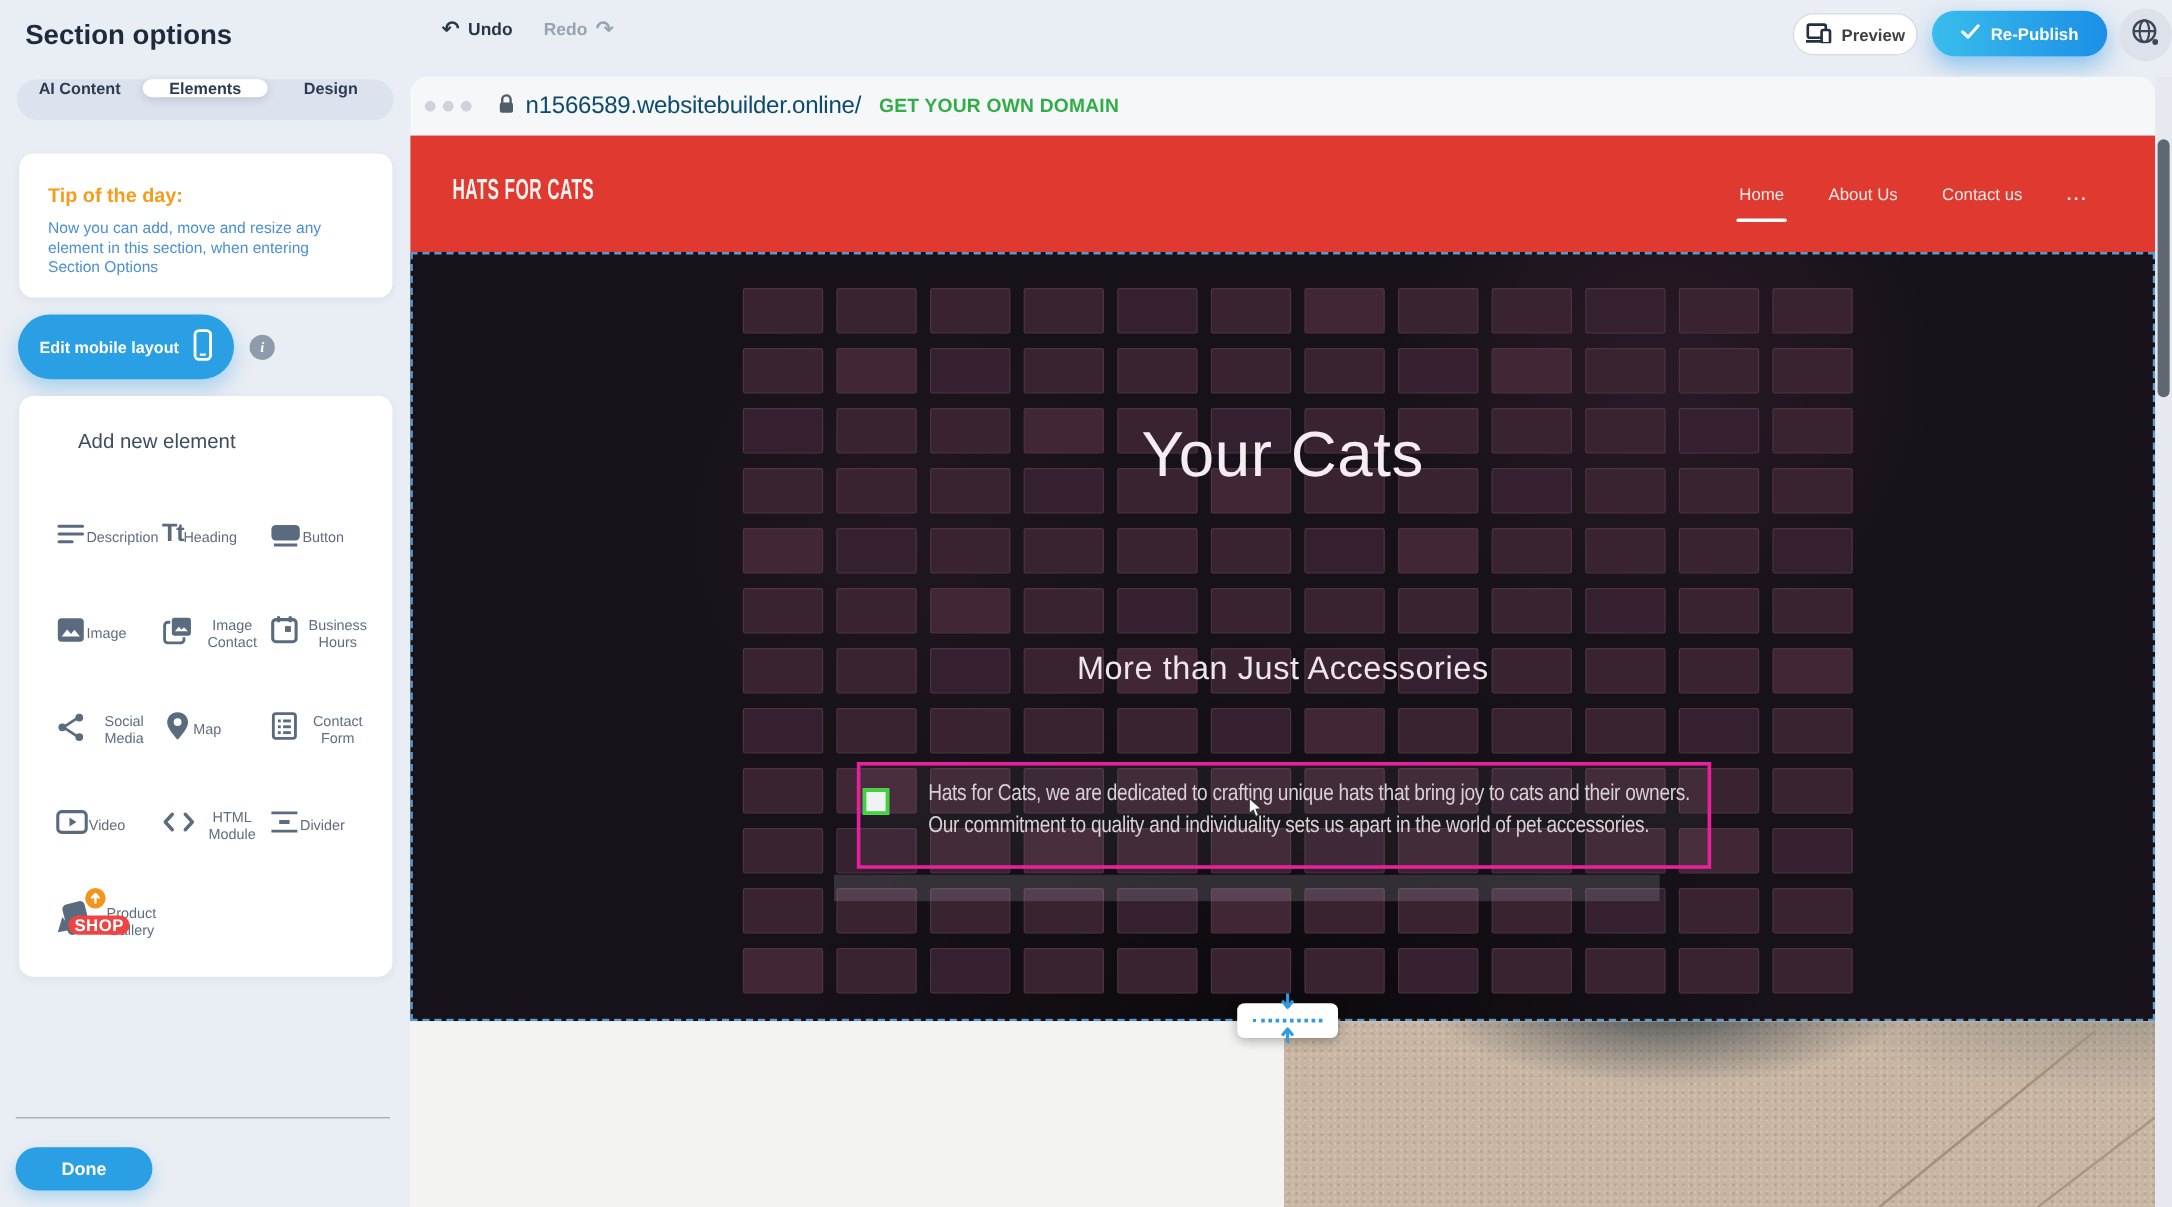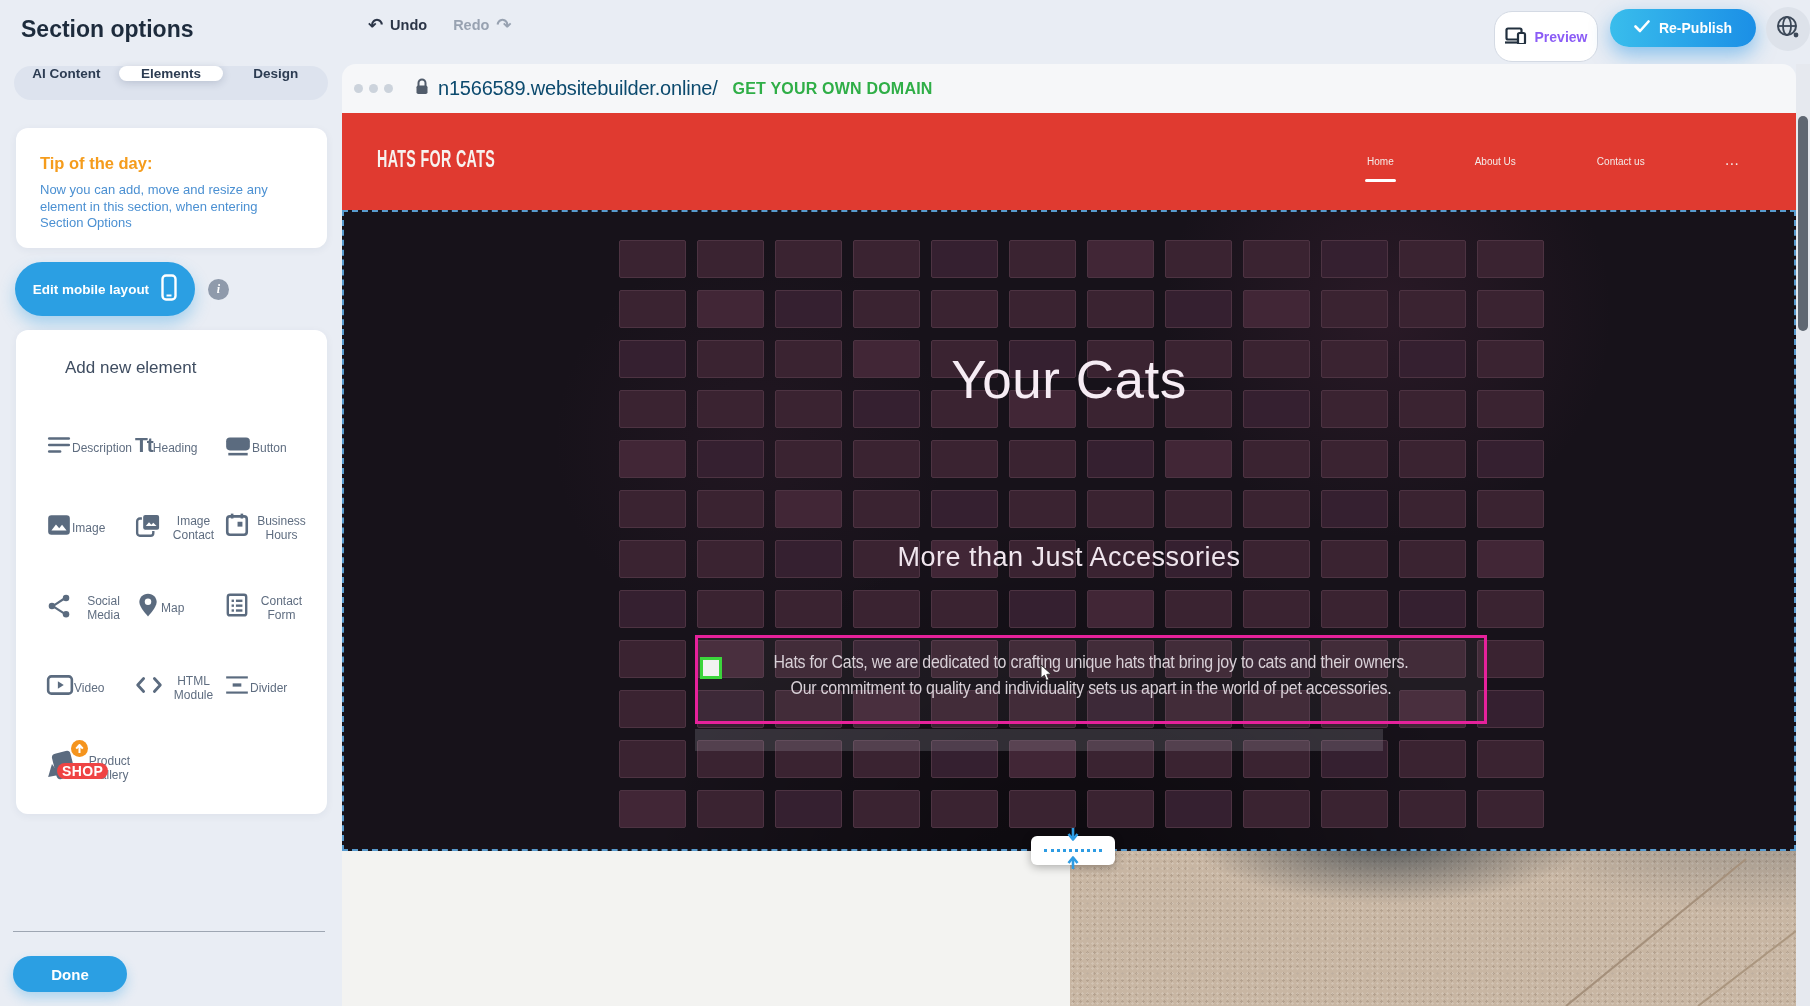--- a/index.html
+++ b/index.html
@@ -49,64 +49,64 @@
   #done-btn { position:absolute; left:13px; top:956px; width:114px; height:36px; border:none;
      border-radius:18px; background:#2b9fe3; color:#fff; font-weight:700; font-size:15px;
      font-family:inherit; cursor:pointer; box-shadow:0 6px 12px rgba(43,159,227,.3); }
   
   #undo-redo { position:absolute; left:368px; top:16px; display:flex; align-items:center; gap:26px; }
   .undo-btn { display:flex; align-items:center; gap:7px; font-size:14.5px; font-weight:700;
      color:#2b3547; cursor:pointer; }
   .redo-btn { display:flex; align-items:center; gap:7px; font-size:14.5px; font-weight:700;
      color:#98a2b1; cursor:pointer; }
   .curve-arrow { font-size:18px; line-height:1; font-family:"DejaVu Sans",sans-serif; }
-  #preview-btn { position:absolute; left:1494px; top:11px; width:104px; height:51px; border-radius:18px;
+  #preview-btn { position:absolute; left:1494px; top:11px; width:104px; height:35px; border-radius:18px;
      background:#fff; border:1px solid #d4dae4; display:flex; align-items:center; justify-content:center;
-     gap:8px; font-size:14px; font-weight:700; color:#8b5cf6; cursor:pointer; font-family:inherit; }
+     gap:8px; font-size:14px; font-weight:700; color:#404040; cursor:pointer; font-family:inherit; }
   #republish-btn { position:absolute; left:1610px; top:9px; width:146px; height:38px; border:none;
      border-radius:19px; background:linear-gradient(90deg,#39bdec,#1b8fe6); color:#fff; font-size:14px;
      font-weight:700; display:flex; align-items:center; justify-content:center; gap:9px;
      box-shadow:0 8px 20px rgba(40,150,230,.5); cursor:pointer; font-family:inherit; }
   #globe-btn { position:absolute; left:1766px; top:7px; width:44px; height:44px; border-radius:50%;
      background:#dde2ea; display:flex; align-items:center; justify-content:center; cursor:pointer; }
   
   #chrome { position:absolute; left:342px; top:64px; width:1454px; height:49px; background:#f6f7f9;
      border-radius:14px 14px 0 0; display:flex; align-items:center; }
   .traffic { width:9px; height:9px; border-radius:50%; background:#ccd3dc; margin-right:6px; }
   .traffic:first-child { margin-left:12px; }
   #lock { margin-left:16px; }
   #url-text { margin-left:9px; font-size:20px; color:#0c4a6e; letter-spacing:-.2px; }
   #domain-cta { margin-left:15px; font-size:16px; font-weight:700; color:#2fae47; letter-spacing:.2px; cursor:pointer; }
   
   #site-header { position:absolute; left:342px; top:113px; width:1454px; height:97px; background:#e03a30; }
   #logo { position:absolute; left:35px; top:34px; color:#f7f2ef; font-size:21px; font-weight:700;
      letter-spacing:.5px; transform:scaleX(.68) scaleY(1.15); transform-origin:left center; white-space:nowrap; }
   #site-nav { position:absolute; right:56px; top:0; height:97px; display:flex; align-items:center; gap:37px; }
-  .nav-item { position:relative; color:#f3eae7; font-size:10px; cursor:pointer; padding:6px 0;margin-left:44px; }
+  .nav-item { position:relative; color:#f3eae7; font-size:14px; cursor:pointer; padding:6px 0; }
   .nav-item.active::after { content:""; position:absolute; left:-2px; right:-2px; bottom:-9px; height:3px;
      background:#fff; border-radius:2px; }
   .nav-item.more { letter-spacing:2px; font-weight:700; }
   
   #hero { position:absolute; left:342px; top:210px; width:1454px; height:641px; background:#17121a;
      border:2px dashed rgba(96,170,226,.9); overflow:hidden; cursor:pointer; }
   #hero::before { content:""; position:absolute; inset:0; pointer-events:none;
      background:
        radial-gradient(circle 320px at 72% 16%, rgba(115,55,88,.20), transparent 70%),
        radial-gradient(circle 280px at 28% 36%, rgba(100,50,80,.13), transparent 70%),
        radial-gradient(circle 600px at 50% 115%, rgba(0,0,0,.55), transparent 72%); }
   #tile-grid { position:absolute; left:275px; top:28px; width:925px; display:grid;
      grid-template-columns:repeat(12,67px); grid-auto-rows:38px; column-gap:11px; row-gap:12px; }
   .tile { background:#3a2331; border:1px solid #4d3342; border-radius:2px; }
   .tile:nth-child(7n) { background:#412636; }
   .tile:nth-child(5n) { background:#352030; }
   #hero-heading { position:absolute; left:0; right:0; top:128px; text-align:center; color:#f6ecf4;
      font-size:53px; line-height:80px; font-weight:400; letter-spacing:.5px; z-index:3; }
   #hero-subheading { position:absolute; left:0; right:0; top:330px; text-align:center; color:#efe5ed;
      font-size:27px; letter-spacing:.5px; z-index:3; }
-  #text-box { position:absolute; left:351px; top:423px; width:792px; height:89px;
+  #text-box { position:absolute; left:370px; top:423px; width:712px; height:89px;
      border:3px solid #e6219b; background:rgba(255,255,255,.045); z-index:4; cursor:text; }
   #text-box .inner { margin-top:11px; text-align:center; color:#d8d0d7; font-size:19px; line-height:26px;
      letter-spacing:-.3px; transform:scaleX(.84); transform-origin:center; white-space:nowrap; }
   #drag-handle { position:absolute; left:2px; top:19px; width:22px; height:22px; background:#f2f2f2;
      border:3px solid #3cd53c; z-index:5; cursor:grab; }
   #ghost-bar { position:absolute; left:351px; top:517px; width:688px; height:22px;
      background:rgba(200,202,212,.18); z-index:2; }
   #cursor { position:absolute; left:696px; top:452px; z-index:9; }
   
   #resize-pill { position:absolute; left:1031px; top:836px; width:84px; height:29px; background:#fff;

